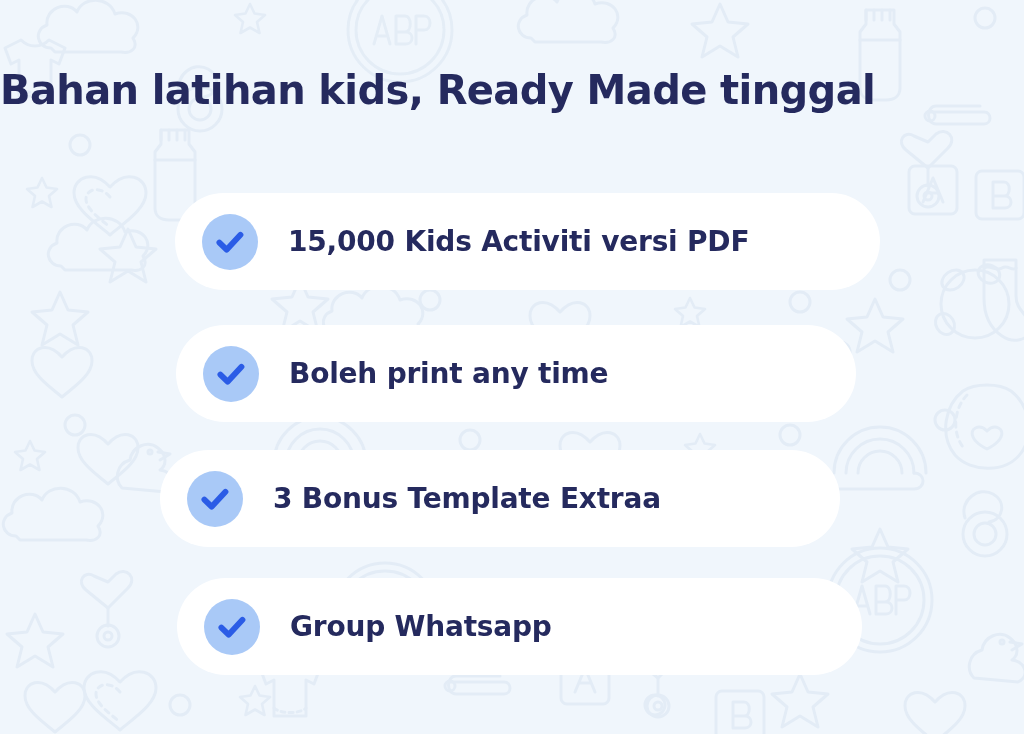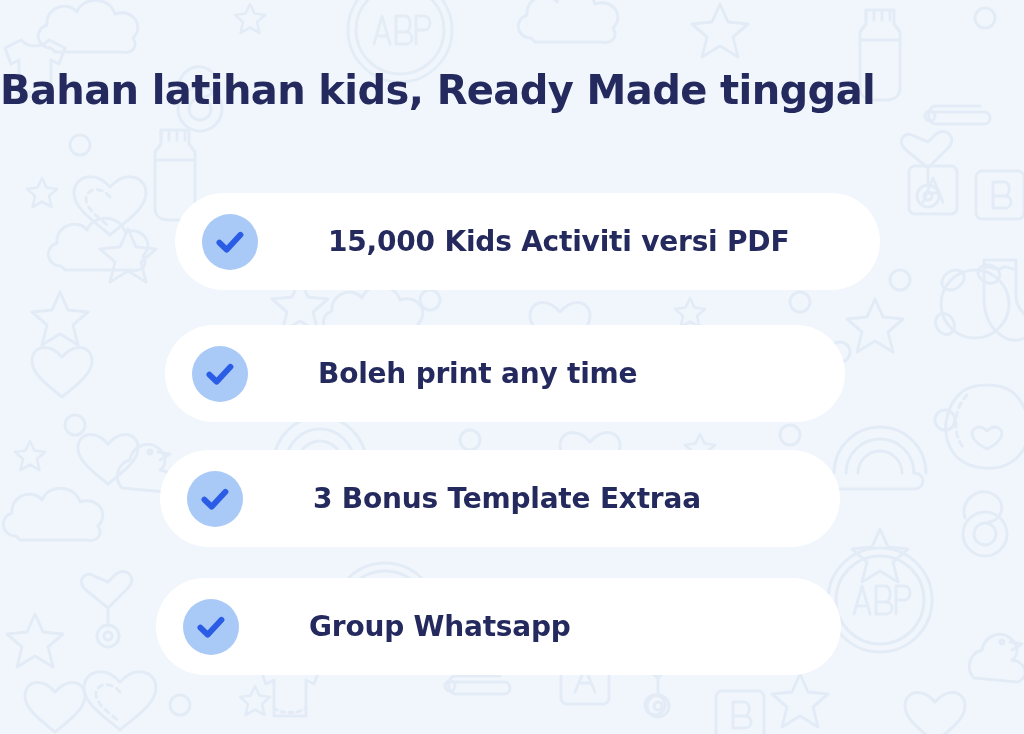--- a/index.html
+++ b/index.html
@@ -67,27 +67,26 @@
 
   .card {
     position: absolute;
     display: flex;
     align-items: center;
     background: #ffffff;
     border-radius: 999px;
     height: 97px;
     box-sizing: border-box;
     padding-left: 27px;
-    gap: 40px;
   }
 
   .card-1 { top: 0px;   left: 175px; width: 705px; }
-  .card-2 { top: 132px; left: 165px; width: 680px; }
+  .card-2 { top: 132px; left: 176px; width: 680px; }
   .card-3 { top: 257px; left: 160px; width: 680px; }
-  .card-4 { top: 385px; left: 156px; width: 685px; }
+  .card-4 { top: 385px; left: 177px; width: 685px; }
 
   .check-badge {
     flex: 0 0 auto;
     width: 56px;
     height: 56px;
     border-radius: 50%;
     background: #a9c9f7;
     display: flex;
     align-items: center;
     justify-content: center;

